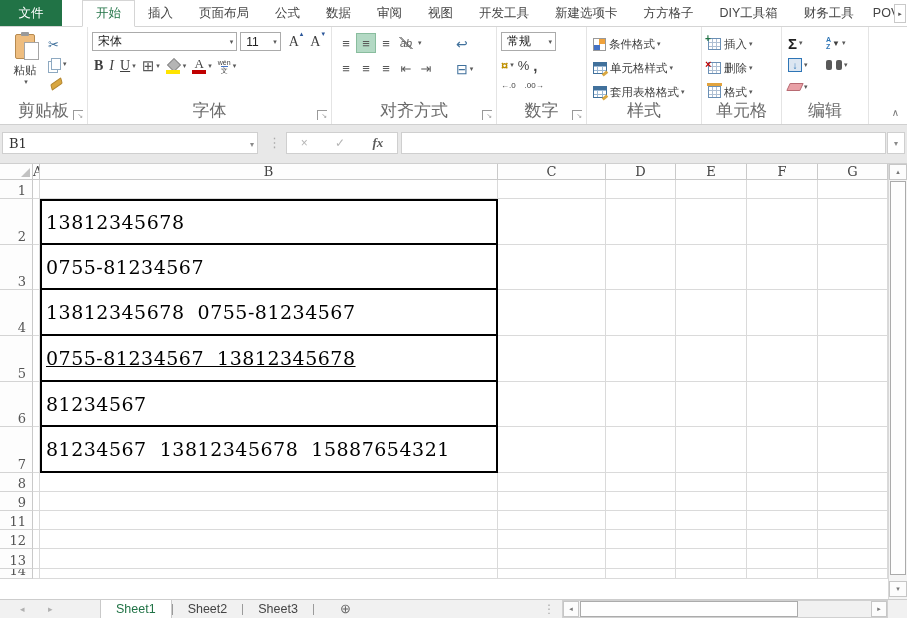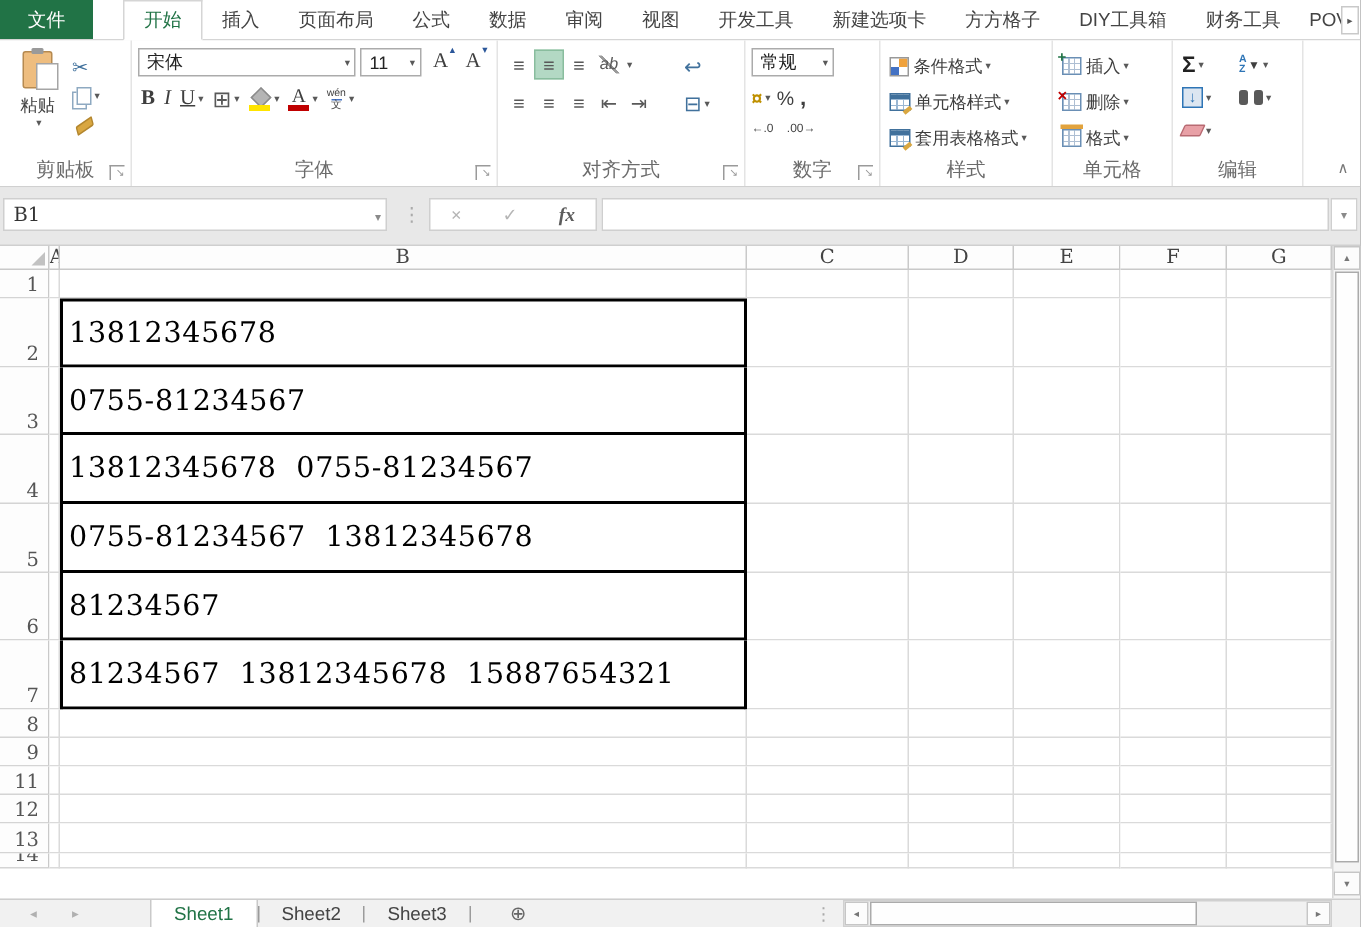--- a/index.html
+++ b/index.html
@@ -12,21 +12,21 @@
   .tabstrip { position:relative; height:27px; background:#fff; border-bottom:1px solid #d5d5d5; display:flex; align-items:stretch; }
   .file-tab { width:62px; background:#217346; color:#fff; font-size:12.5px; display:flex; align-items:center; justify-content:center; }
   .rtabs { display:flex;padding-left:20px; }
   .rtab { padding:0 13px; font-size:12.5px; display:flex; align-items:center; color:#444; white-space:nowrap; }
   .rtab.active { background:#fff; border:1px solid #d5d5d5; border-bottom:1px solid #fff; margin-bottom:-1px; color:#217346; }
   .rtab.cut { width:34px; padding:0 0 0 6px; overflow:hidden; }
   .tab-overflow { position:absolute; right:1px; top:4px; width:12px; height:19px; background:#fff; border:1px solid #c9c9c9; font-size:7px; color:#555; display:flex; align-items:center; justify-content:center; }
   
   .ribbon { position:relative; height:98px; background:#fff; border-bottom:1px solid #d0d0d0; display:flex; }
   .rgroup { position:relative; height:97px; border-right:1px solid #e4e4e4; padding:5px 2px 16px 4px; }
-  .rg-label { position:absolute; bottom:2px; left:0; right:0; text-align:center; font-size:13px; color:#6b6b6b; }
+  .rg-label { position:absolute; bottom:2px; left:0; right:0; text-align:center; font-size:17px; color:#6b6b6b; }
   .launcher { position:absolute; bottom:4px; right:4px; width:10px; height:10px; border-left:1px solid #9a9a9a; border-top:1px solid #9a9a9a; font-size:7px; color:#9a9a9a; line-height:10px; text-align:right; }
   .dd { font-size:7px; color:#595959; margin-left:2px; }
   .rbtn { display:flex; align-items:center; cursor:default; padding:1px 2px; }
   .rtxt { font-size:11.5px; color:#3f3f3f; margin-left:3px; white-space:nowrap; }
   
   .g-clip { width:88px; display:flex; }
   .paste-btn { width:42px; display:flex; flex-direction:column; align-items:center; padding-top:2px; }
   .clipboard-icon { position:relative; width:20px; height:25px; background:#eebd7f; border:1px solid #b68a50; border-radius:2px; }
   .clipboard-icon:before { content:""; position:absolute; top:-3px; left:5px; width:8px; height:4px; background:#9a9a9a; border-radius:1px; }
   .clipboard-icon:after  { content:""; position:absolute; right:-5px; bottom:-2px; width:13px; height:16px; background:#fff; border:1px solid #a5a5a5; }
@@ -455,21 +455,21 @@
           <div class="gcell boxed" style="width: 458px;">13812345678  0755-81234567</div>
           <div class="gcell" style="width: 108px;"></div>
           <div class="gcell" style="width: 70px;"></div>
           <div class="gcell" style="width: 71px;"></div>
           <div class="gcell" style="width: 71px;"></div>
           <div class="gcell" style="width: 70px;"></div>
         </div>
         <div class="grow" style="height: 46px;">
           <div class="grhead">5</div>
           <div class="gcell" style="width: 7px;"></div>
-          <div class="gcell boxed" style="width: 458px;">0755-81234567  13812345678</div>
+          <div class="gcell boxed" style="width: 458px; text-decoration: underline;">0755-81234567  13812345678</div>
           <div class="gcell" style="width: 108px;"></div>
           <div class="gcell" style="width: 70px;"></div>
           <div class="gcell" style="width: 71px;"></div>
           <div class="gcell" style="width: 71px;"></div>
           <div class="gcell" style="width: 70px;"></div>
         </div>
         <div class="grow" style="height: 45px;">
           <div class="grhead">6</div>
           <div class="gcell" style="width: 7px;"></div>
           <div class="gcell boxed" style="width: 458px;">81234567</div>

